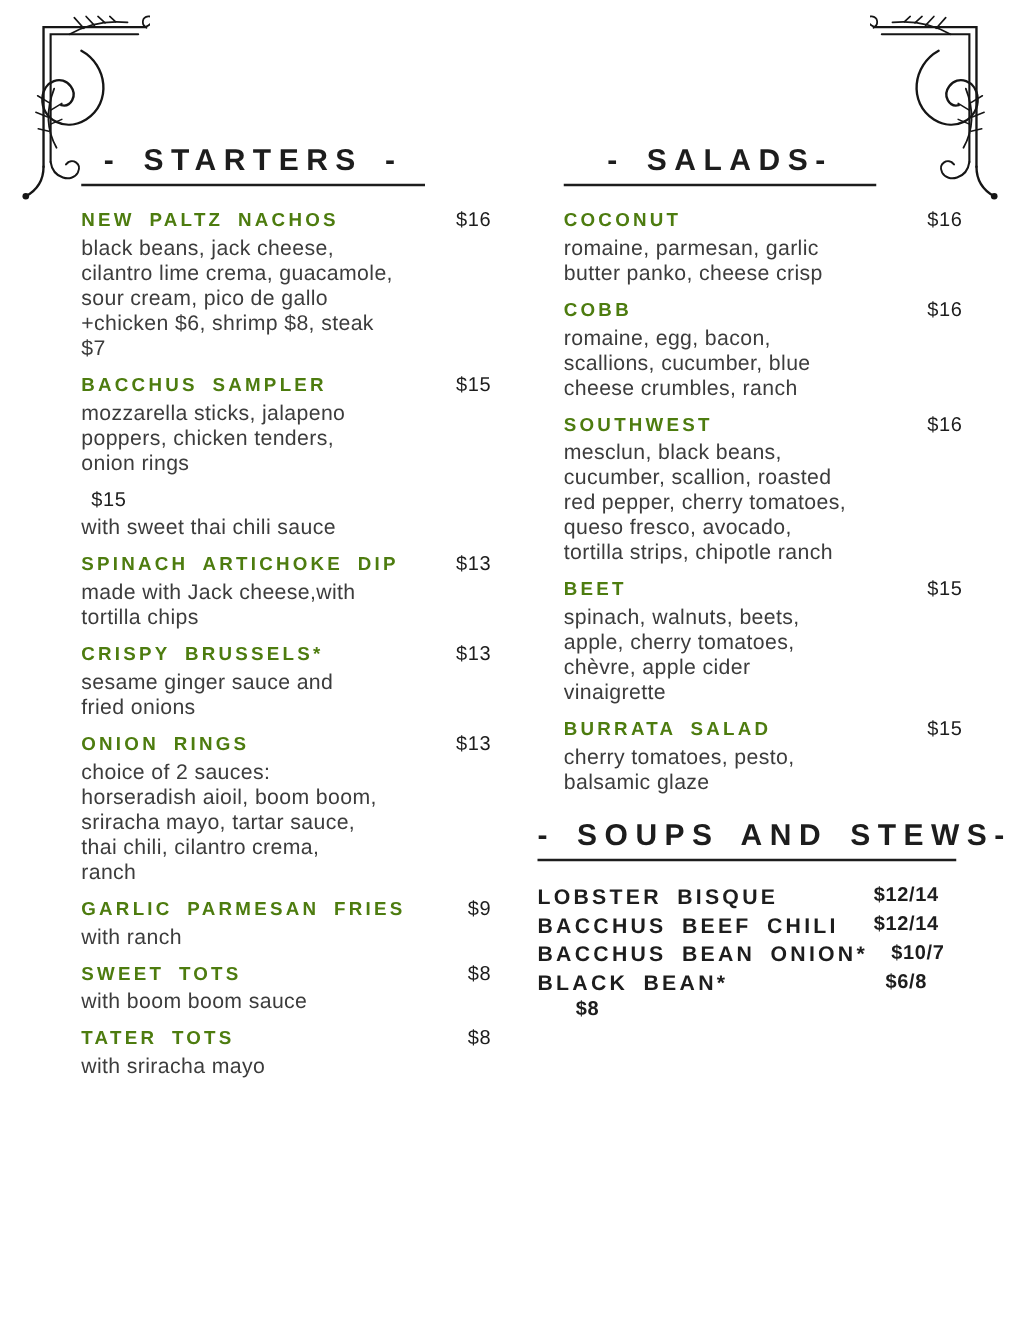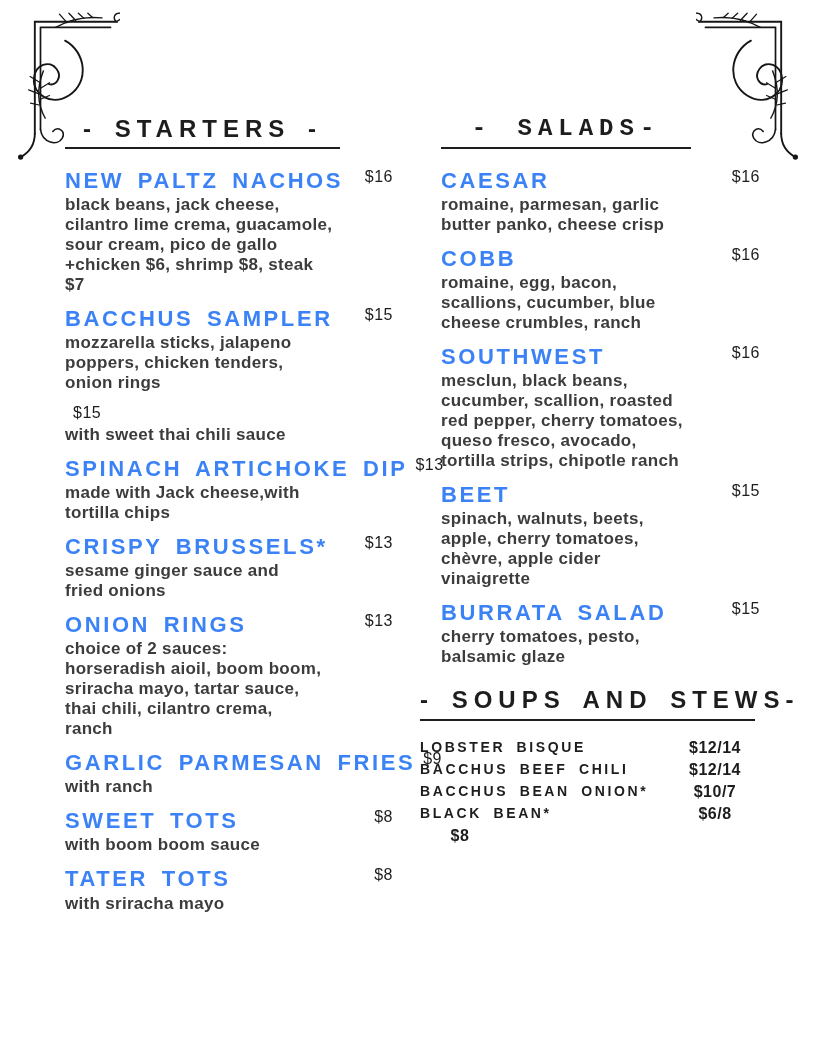--- a/index.html
+++ b/index.html
@@ -9,63 +9,62 @@
     font-family: "Liberation Sans", sans-serif;
     position: relative;
     overflow: hidden;
     color: #1d1d1d;
   }
 
   .corner { position: absolute; top: 12px; width: 106px; height: 150px; }
   .corner-left { left: 14px; }
   .corner-right { right: 14px; }
 
-  .menu { display: flex; padding: 96px 0 0 65px; box-sizing: border-box; }
+  .menu { display: flex; padding: 96px 0 0 65px; box-sizing: border-box; gap: 10px; }
   .col-left  { width: 328px; margin-right: 48px; flex: none; }
   .col-right { width: 319px; flex: none; }
 
   .heading {
     font-weight: 700;
     font-size: 24px;
     line-height: 1.05;
     letter-spacing: 6px;
     word-spacing: 5px;
     color: #1d1d1d;
     text-align: center;
     padding-bottom: 6px;
     border-bottom: 2px solid #1d1d1d;
     white-space: nowrap;
   }
   .hwrap-starters { width: 275px; margin-bottom: 13px; }
-  .hwrap-salads   { width: 250px; margin-bottom: 13px; font-family: Liberation Mono, monospace; }
+  .hwrap-salads   { width: 250px; margin-bottom: 13px; }
   .hwrap-soups    { width: 335px; margin-left: -21px; margin-top: 14px; margin-bottom: 15px; }
 
   .item { margin-bottom: 12px; }
   .item-row { display: flex; justify-content: space-between; align-items: flex-start; }
   .item-name {
-    font-weight: 700; font-size: 22px; line-height: 1.05;
+    font-weight: 700; font-size: 15px; line-height: 1.05;
     letter-spacing: 2.6px; word-spacing: 5px;
-    color: #3b82f6; white-space: nowrap; text-align: center;
+    color: #4d7c0f; white-space: nowrap; text-align: center;
   }
   .item-price {
     font-weight: 400; font-size: 16px; line-height: 1.05;
     letter-spacing: 0.5px; color: #1d1d1d; flex: none; margin-left: 8px;
   }
   .item-desc {
     font-size: 17px; line-height: 20px;
     letter-spacing: 0.3px;
     color: #3c3c3c;
     margin-top: 3px;
     white-space: pre-line;
-    font-weight: bold;
   }
 
   .soups-list { width: 335px; margin-left: -21px; }
   .soup-row { display: flex; align-items: flex-start; margin-bottom: 5px; }
-  .soup-name { flex: 1; font-weight: 700; font-size: 14px; line-height: 1.05;
+  .soup-name { flex: 1; font-weight: 700; font-size: 17px; line-height: 1.05;
                letter-spacing: 2.6px; word-spacing: 5px; white-space: nowrap; }
   .soup-price { width: 80px; flex: none; text-align: center;
                 font-weight: 700; font-size: 16px; line-height: 1.05; letter-spacing: 0.5px; }
 </style>
 </head>
 <body>
 
 <svg class="corner corner-left" viewBox="0 0 112 158" xmlns="http://www.w3.org/2000/svg" aria-hidden="true">
   <defs>
     <g id="flourish" fill="none" stroke="#161616" stroke-linecap="round">
@@ -193,21 +192,21 @@
   <section class="col-right">
 
     <div>
       <div class="hwrap-salads">
         <h2 class="heading">- SALADS-</h2>
       </div>
       <div class="list">
 
           <div class="item">
             <div class="item-row">
-              <span class="item-name">CAESAR</span>
+              <span class="item-name">COCONUT</span>
               <span class="item-price">$16</span>
             </div>
             <div class="item-desc">romaine, parmesan, garlic
 butter panko, cheese crisp</div>
           </div>
 
           <div class="item">
             <div class="item-row">
               <span class="item-name">COBB</span>
               <span class="item-price">$16</span>

